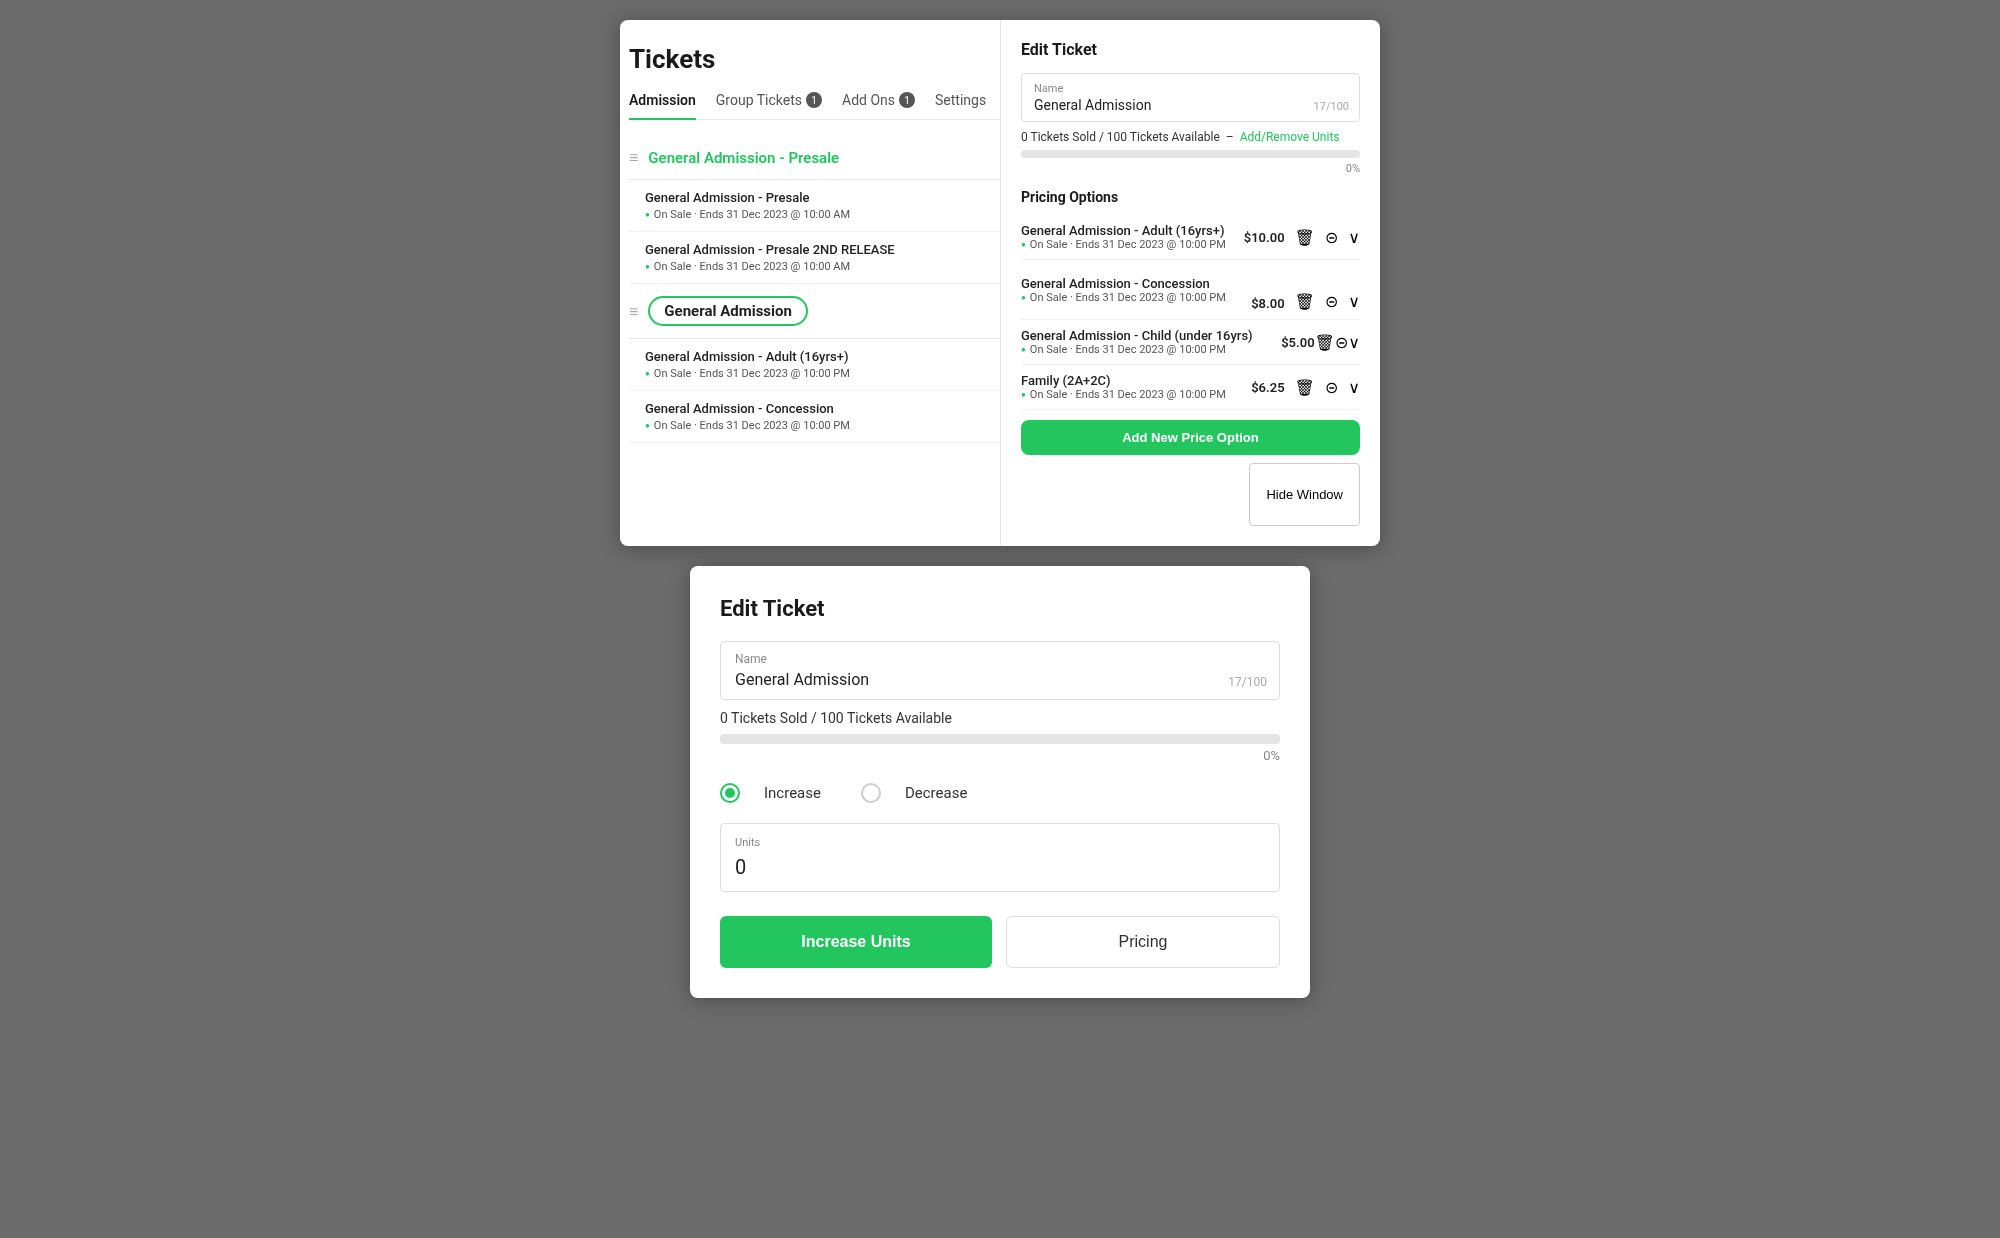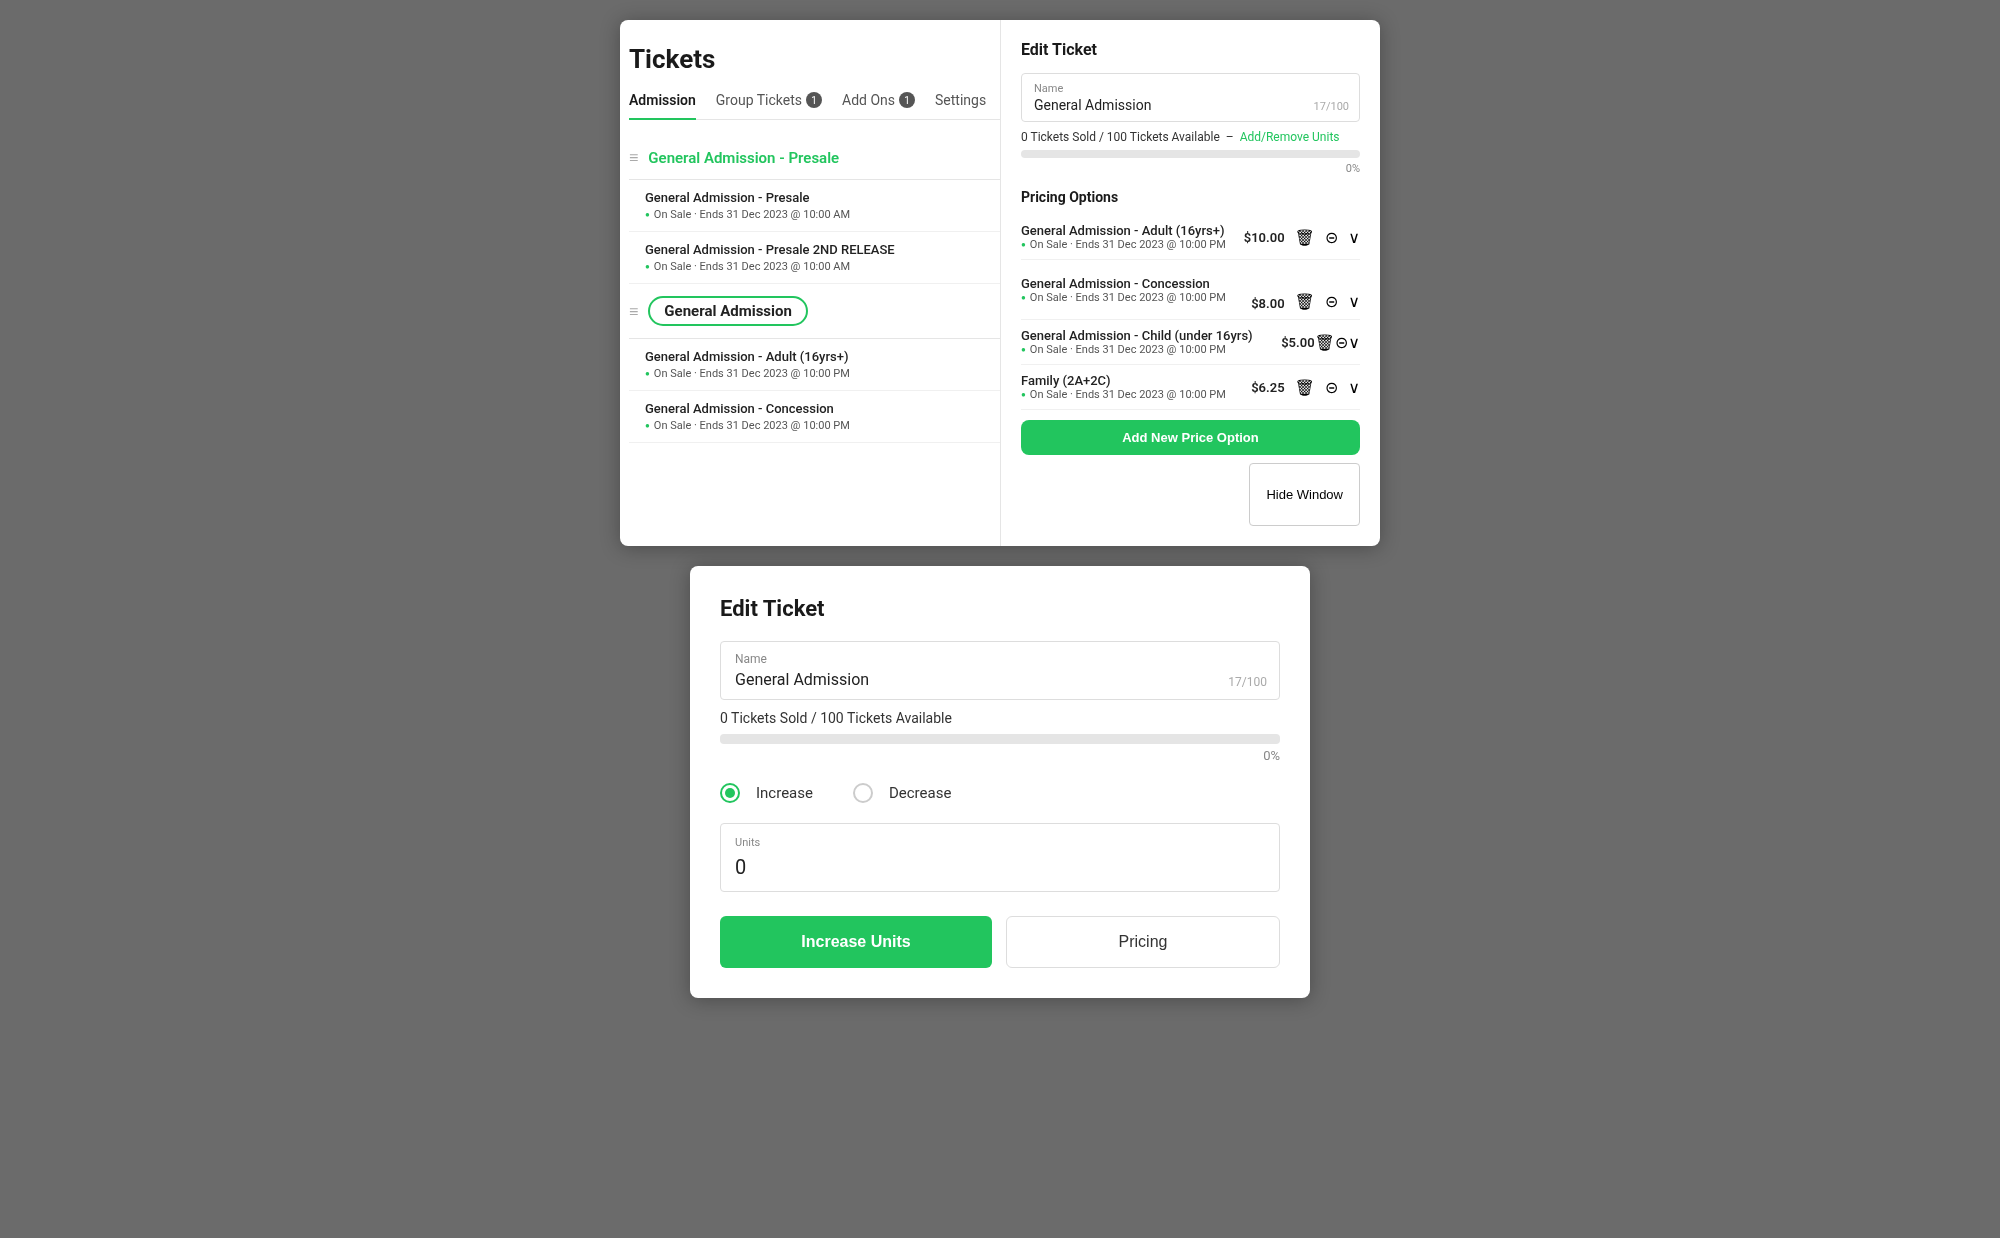--- a/index.html
+++ b/index.html
@@ -366,21 +366,21 @@
     .radio-group {
       display: flex;
       gap: 40px;
       margin-bottom: 20px;
       align-items: center;
     }
 
     .radio-option {
       display: flex;
       align-items: center;
-      gap: 16px;
+      gap: 24px;
       font-size: 15px;
       color: #333;
       cursor: pointer;
     }
 
     .radio-circle {
       width: 20px;
       height: 20px;
       border-radius: 50%;
       border: 2px solid #ccc;

